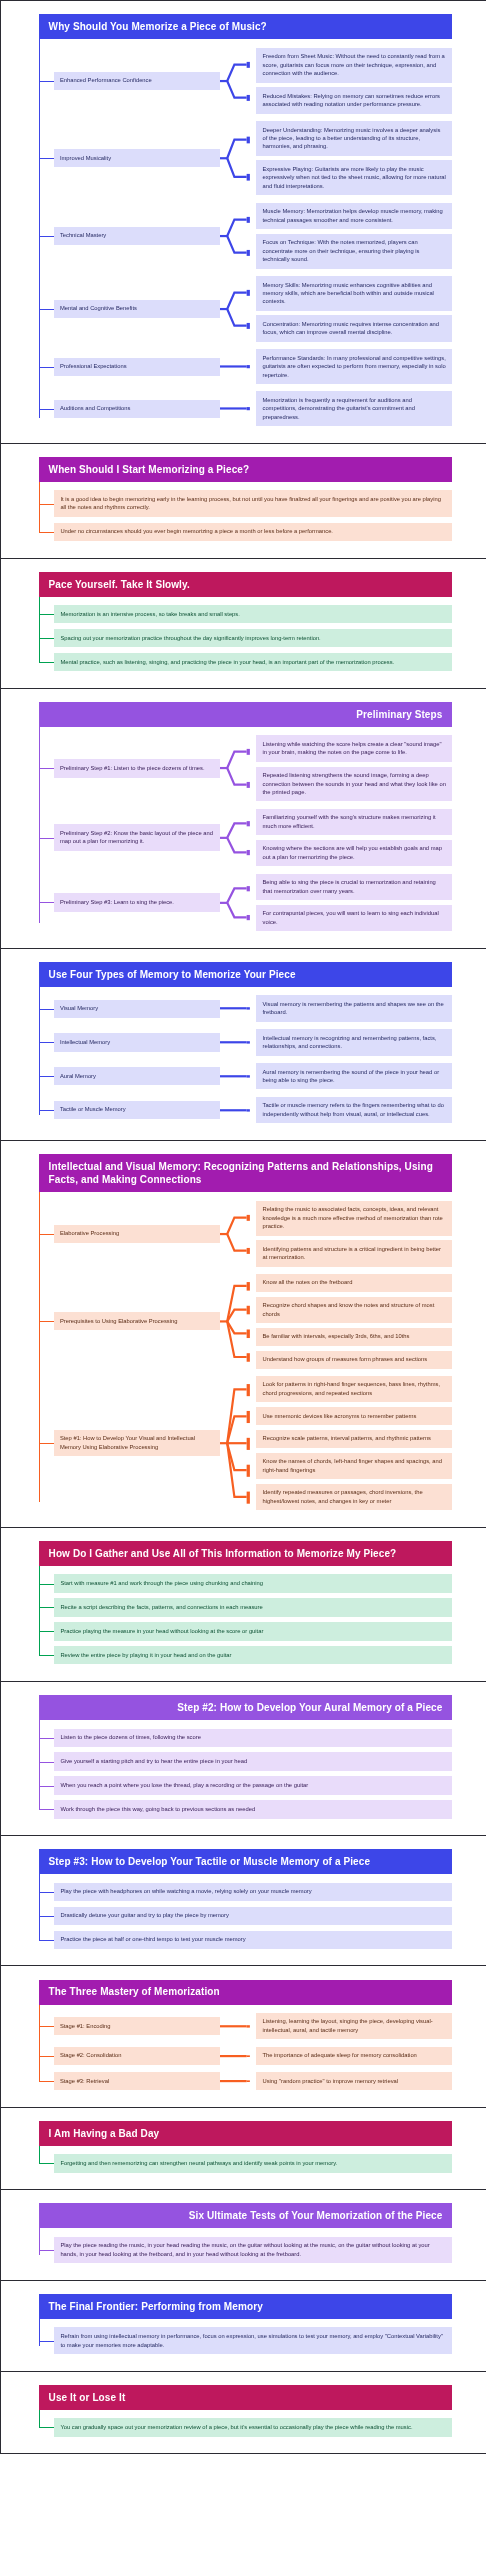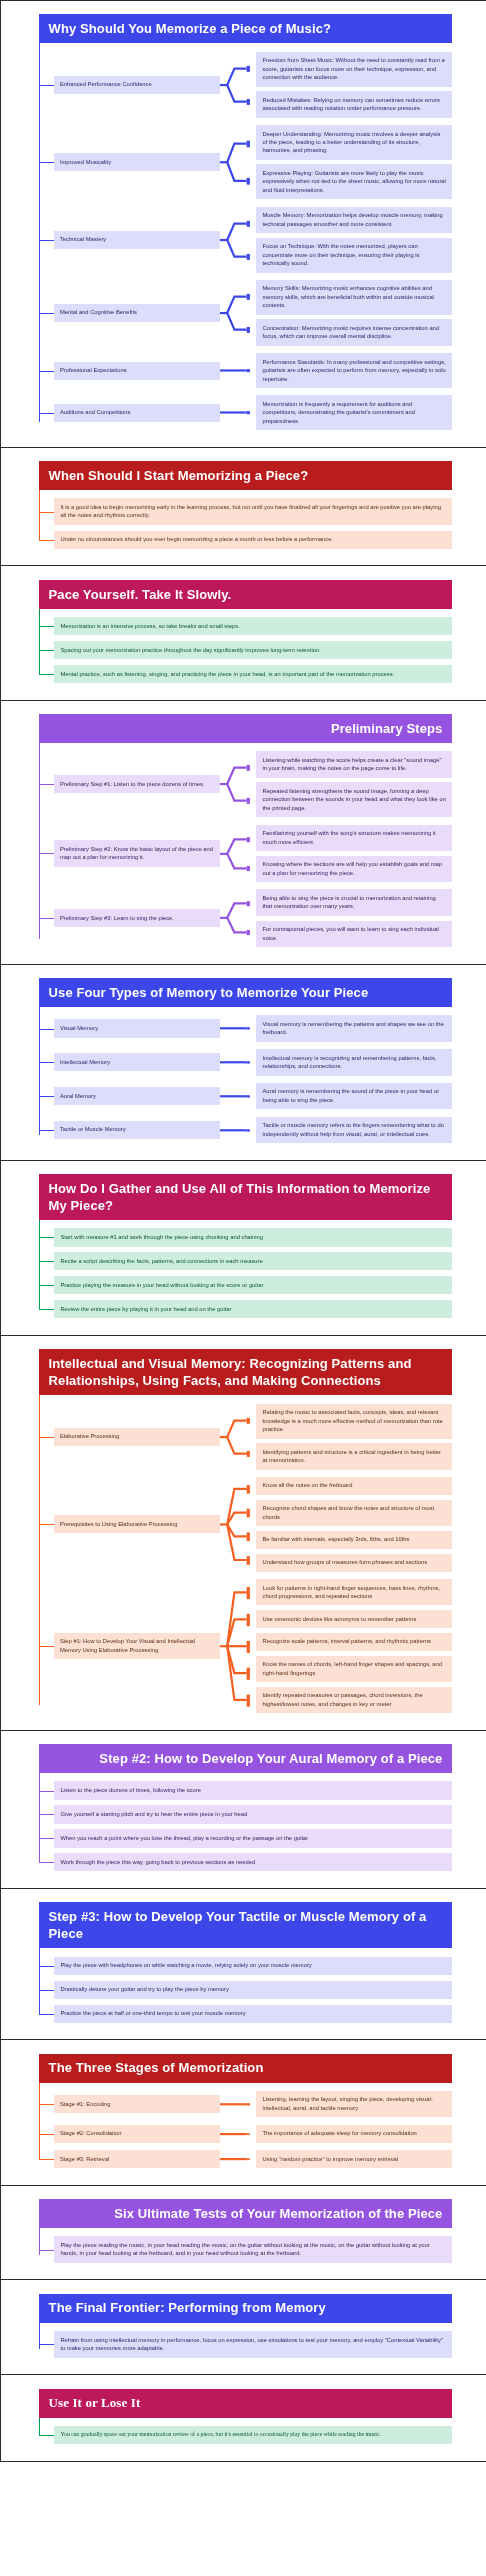--- a/index.html
+++ b/index.html
@@ -14,31 +14,31 @@
     border: 1px solid #2b2b33;
     background: #ffffff;
   }
 
   
   .section {
     border-bottom: 1px solid #2b2b33;
     padding: 13.4px 11.3px 13.4px 11.3px;
     background: #fff;
   }
-  .section:last-child { border-bottom: none; font-family: Liberation Serif, serif; }
+  .section:last-child { border-bottom: none; }
 
   .section-inner {
     margin-left: 27px;
     margin-right: 23px;
     position: relative;
   }
 
   .sec-title {
     color: #ffffff;
-    font-size: 13px;
+    font-size: 10px;
     font-weight: 700;
     letter-spacing: 0.1px;
     line-height: 1.32;
     padding: 5.7px 9.3px 6.2px 9.3px;
   }
 
   
   .branchwrap {
     position: relative;
     padding-top: 8.2px;
@@ -129,21 +129,21 @@
   .t-blue .spine,
   .t-blue .flat-row::before,
   .t-blue .parent-col::before { background: #3d46e8; }
   .t-blue .parent-box,
   .t-blue .child-box,
   .t-blue .flat-row      { background: #dcddfb; color: #262a63; }
   .t-blue .stroke        { stroke: #3d46e8; }
   .t-blue .fillnode      { fill: #3d46e8; }
 
   
-  .t-orange .sec-title   { background: #b91c1c; }
+  .t-orange .sec-title   { background: #a21caf; }
   .t-orange .spine,
   .t-orange .flat-row::before,
   .t-orange .parent-col::before { background: #f75f21; }
   .t-orange .parent-box,
   .t-orange .child-box,
   .t-orange .flat-row    { background: #fce0d3; color: #5b2d17; }
   .t-orange .stroke      { stroke: #f75f21; }
   .t-orange .fillnode    { fill: #f75f21; }
 
   
@@ -418,32 +418,20 @@
                 <rect class="fillnode" x="74" y="46" width="9" height="9" vector-effect="non-scaling-stroke"></rect>
               </svg>
             </div>  
             <div class="child-col">
               <div class="child-box">Tactile or muscle memory refers to the fingers remembering what to do independently without help from visual, aural, or intellectual cues.</div>  
             </div>
           </div>
         </div>
       </div>
     </div>
-    <div class="section t-green">
-      <div class="section-inner">
-        <div class="sec-title">How Do I Gather and Use All of This Information to Memorize My Piece?</div>
-        <div class="branchwrap">
-          <div class="spine"></div>
-          <div class="flat-row">Start with measure #1 and work through the piece using chunking and chaining</div>
-          <div class="flat-row">Recite a script describing the facts, patterns, and connections in each measure</div>
-          <div class="flat-row">Practice playing the measure in your head without looking at the score or guitar</div>
-          <div class="flat-row">Review the entire piece by playing it in your head and on the guitar</div>
-        </div>
-      </div>
-    </div>
     <div class="section t-orange">
       <div class="section-inner">
         <div class="sec-title">Intellectual and Visual Memory: Recognizing Patterns and Relationships, Using Facts, and Making Connections</div>
         <div class="branchwrap">
           <div class="spine"></div>
           <div class="grp">  
             <div class="parent-col">    
               <div class="parent-box">Elaborative Processing</div>  
             </div>  
             <div class="conn-col">
@@ -507,20 +495,32 @@
               <div class="child-box">Look for patterns in right-hand finger sequences, bass lines, rhythms, chord progressions, and repeated sections</div>
               <div class="child-box">Use mnemonic devices like acronyms to remember patterns</div>
               <div class="child-box">Recognize scale patterns, interval patterns, and rhythmic patterns</div>
               <div class="child-box">Know the names of chords, left-hand finger shapes and spacings, and right-hand fingerings</div>
               <div class="child-box">Identify repeated measures or passages, chord inversions, the highest/lowest notes, and changes in key or meter</div>  
             </div>
           </div>
         </div>
       </div>
     </div>
+    <div class="section t-green">
+      <div class="section-inner">
+        <div class="sec-title">How Do I Gather and Use All of This Information to Memorize My Piece?</div>
+        <div class="branchwrap">
+          <div class="spine"></div>
+          <div class="flat-row">Start with measure #1 and work through the piece using chunking and chaining</div>
+          <div class="flat-row">Recite a script describing the facts, patterns, and connections in each measure</div>
+          <div class="flat-row">Practice playing the measure in your head without looking at the score or guitar</div>
+          <div class="flat-row">Review the entire piece by playing it in your head and on the guitar</div>
+        </div>
+      </div>
+    </div>
     <div class="section t-purple">
       <div class="section-inner">
         <div class="sec-title">Step #2: How to Develop Your Aural Memory of a Piece</div>
         <div class="branchwrap">
           <div class="spine"></div>
           <div class="flat-row">Listen to the piece dozens of times, following the score</div>
           <div class="flat-row">Give yourself a starting pitch and try to hear the entire piece in your head</div>
           <div class="flat-row">When you reach a point where you lose the thread, play a recording or the passage on the guitar</div>
           <div class="flat-row">Work through the piece this way, going back to previous sections as needed</div>
         </div>
@@ -532,21 +532,21 @@
         <div class="branchwrap">
           <div class="spine"></div>
           <div class="flat-row">Play the piece with headphones on while watching a movie, relying solely on your muscle memory</div>
           <div class="flat-row">Drastically detune your guitar and try to play the piece by memory</div>
           <div class="flat-row">Practice the piece at half or one-third tempo to test your muscle memory</div>
         </div>
       </div>
     </div>
     <div class="section t-orange">
       <div class="section-inner">
-        <div class="sec-title">The Three Stages of Memorization</div>
+        <div class="sec-title">The Three Mastery of Memorization</div>
         <div class="branchwrap">
           <div class="spine"></div>
           <div class="grp">  
             <div class="parent-col">    
               <div class="parent-box">Stage #1: Encoding</div>  
             </div>  
             <div class="conn-col">
               <svg preserveAspectRatio="none" viewBox="0 0 100 100">
                 <line class="stroke" x1="0" y1="50" x2="74" y2="50" stroke-width="2.2" vector-effect="non-scaling-stroke"></line>
                 <rect class="fillnode" x="74" y="46" width="9" height="9" vector-effect="non-scaling-stroke"></rect>
@@ -580,20 +580,29 @@
                 <rect class="fillnode" x="74" y="46" width="9" height="9" vector-effect="non-scaling-stroke"></rect>
               </svg>
             </div>  
             <div class="child-col">
               <div class="child-box">Using "random practice" to improve memory retrieval</div>  
             </div>
           </div>
         </div>
       </div>
     </div>
+    <div class="section t-green">
+      <div class="section-inner">
+        <div class="sec-title">I Am Having a Bad Day</div>
+        <div class="branchwrap">
+          <div class="spine"></div>
+          <div class="flat-row">Forgetting and then rememorizing can strengthen neural pathways and identify weak points in your memory.</div>
+        </div>
+      </div>
+    </div>
     <div class="section t-purple">
       <div class="section-inner">
         <div class="sec-title">Six Ultimate Tests of Your Memorization of the Piece</div>
         <div class="branchwrap">
           <div class="spine"></div>
           <div class="flat-row">Play the piece reading the music, in your head reading the music, on the guitar without looking at the music, on the guitar without looking at your hands, in your head looking at the fretboard, and in your head without looking at the fretboard.</div>
         </div>
       </div>
     </div>
     <div class="section t-blue">

